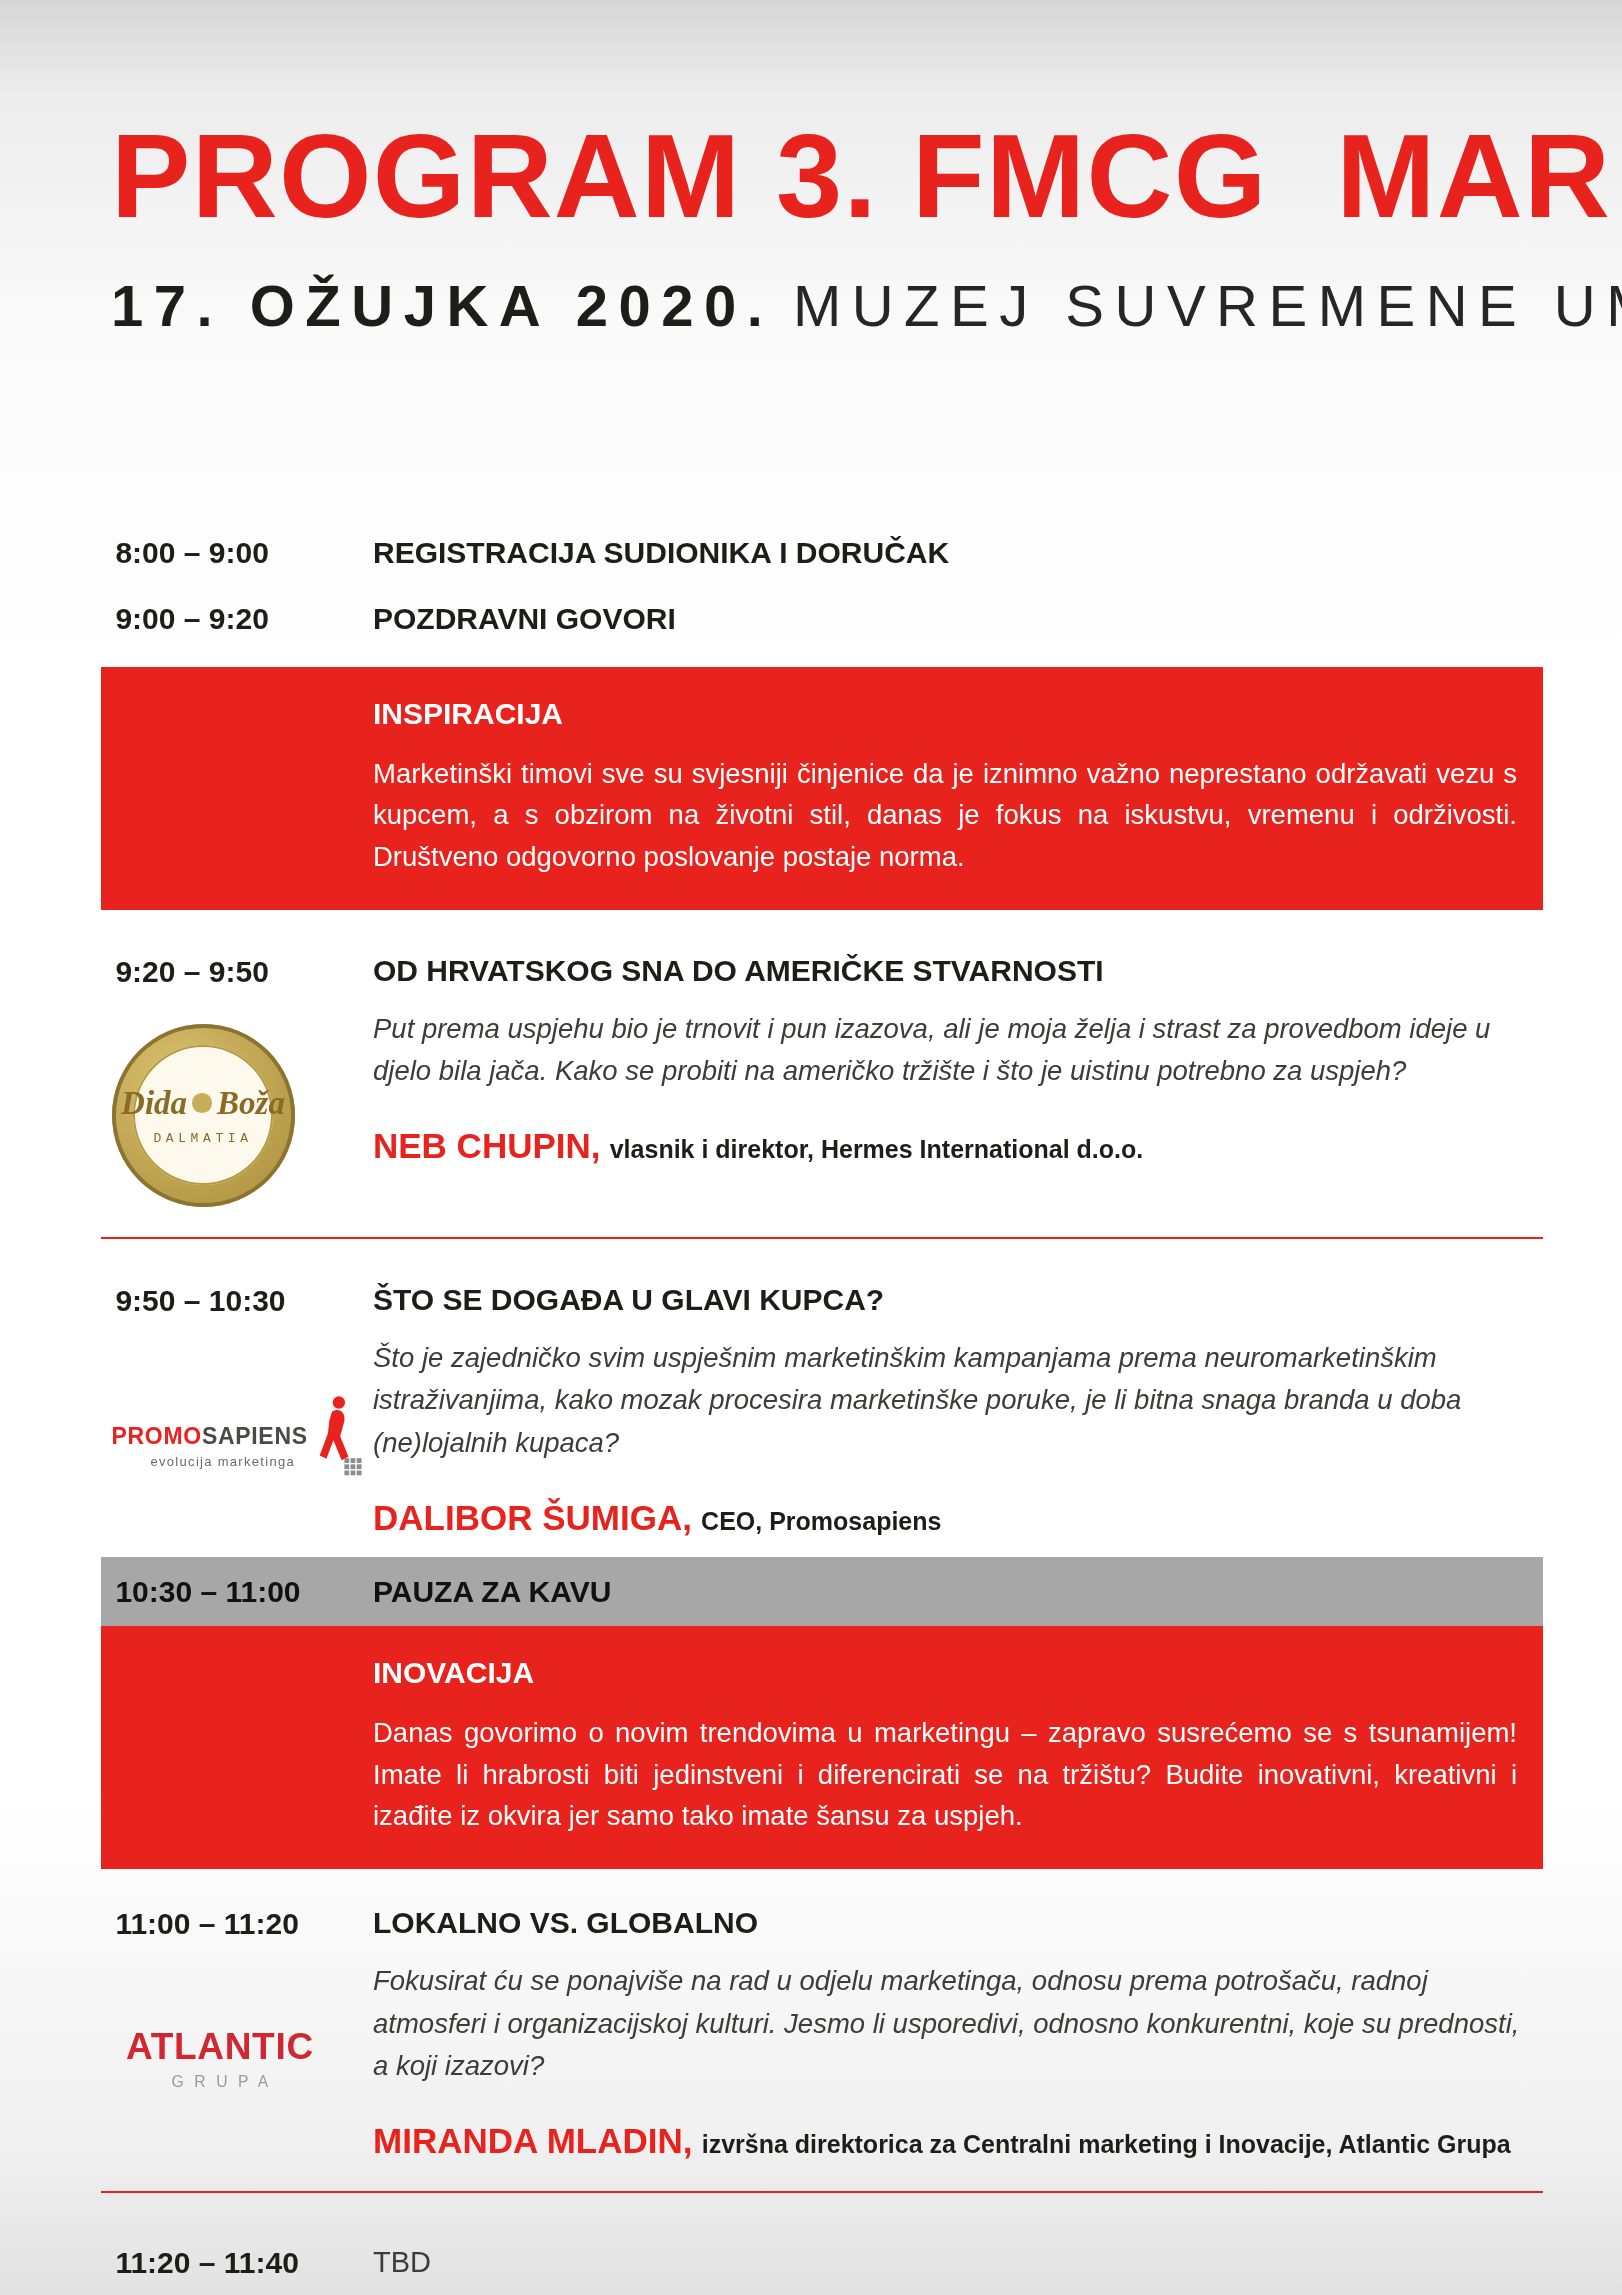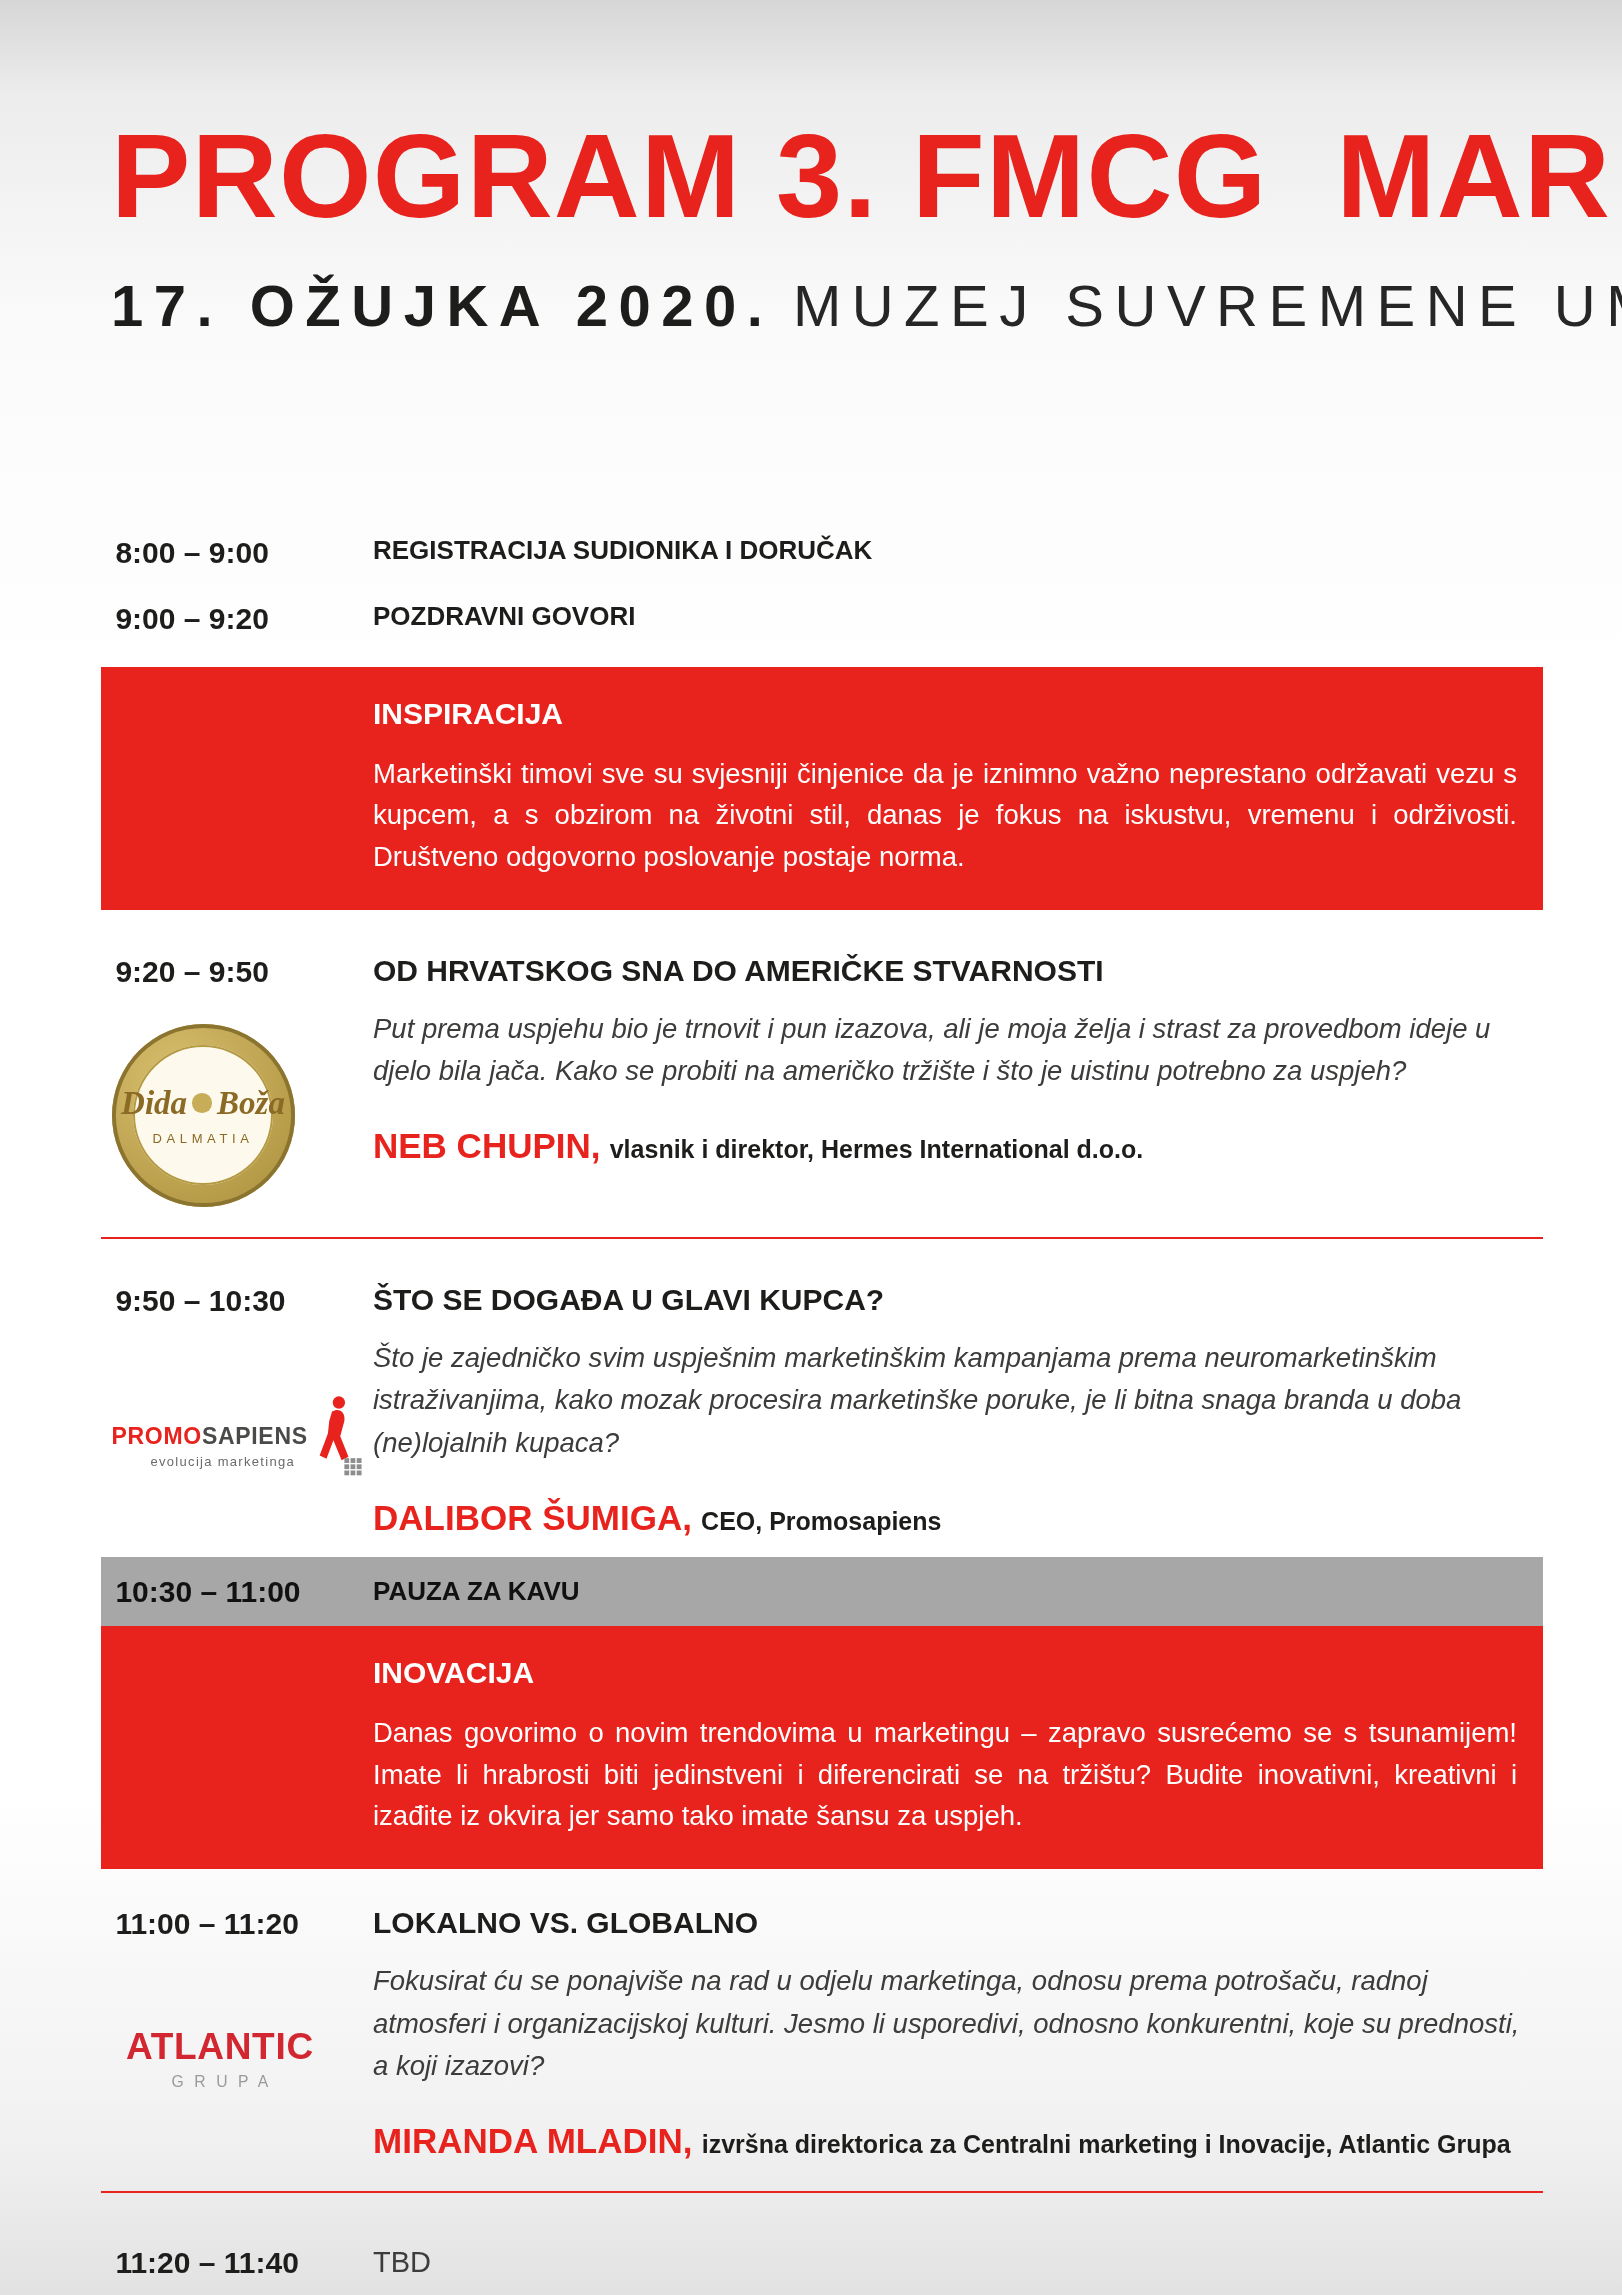--- a/index.html
+++ b/index.html
@@ -20,21 +20,21 @@
   .subtitle .date { font-weight: bold; letter-spacing: 10.5px; color: #1d1d1b; }
   .subtitle .venue { font-weight: normal; letter-spacing: 10.5px; color: #262626; margin-left: 19.6px; }
 
   
   .schedule { margin-top: 196px; }
   .grid-row {
     display: grid; grid-template-columns: 272px 1fr;
     margin-left: 101px; margin-right: 80px;
   }
   .time { font-weight: bold; font-size: 30px; padding-left: 14.4px; line-height: 1.2; }
-  .row-title { font-weight: bold; font-size: 26px; line-height: 1.2; }
+  .row-title { font-weight: bold; font-size: 30px; line-height: 1.2; }
   .row-value { font-weight: normal; font-size: 29px; line-height: 1.2; color: #3c3c3b; }
   .mb-row { margin-bottom: 30px; }
 
   
   .red-block {
     margin-left: 101px; margin-right: 80px; background: #e8231d; color: #ffffff;
     padding: 30px 26px 33px 272px;
   }
   .red-block .label { font-size: 30px; font-weight: bold; margin-bottom: 22px; }
   .red-block .text { font-size: 27.5px; line-height: 1.5; text-align: justify; }
@@ -68,21 +68,21 @@
   .dida-inner {
     width: 140px; height: 140px; border-radius: 50%; background: #fdf9ec;
     box-shadow: inset 0 0 0 2px #b59a44;
     display: flex; flex-direction: column; align-items: center; justify-content: center;
   }
   .dida-name {
     font-family: "Liberation Serif", serif; font-weight: bold; font-style: italic;
     font-size: 33px; color: #8a6a25; display: flex; align-items: center;
   }
   .dida-face { display: inline-block; width: 19.6px; height: 19.6px; border-radius: 50%; background: #c8ad58; margin: 0 5.2px; }
-  .dida-sub { font-family: Liberation Sans, sans-serif; font-size: 13px; letter-spacing: 4.6px; color: #8a6a25; margin-top: 9.2px; }
+  .dida-sub { font-family: Liberation Mono, monospace; font-size: 13px; letter-spacing: 4.6px; color: #8a6a25; margin-top: 9.2px; }
 
   .logo-promo { margin-top: 76px; margin-left: 10.5px; display: flex; align-items: flex-end; }
   .promo-textcol { display: flex; flex-direction: column; }
   .promo-name { font-size: 23px; font-weight: bold; letter-spacing: 0.7px; white-space: nowrap; text-align: center; }
   .promo-name .p1 { color: #e8231d; }
   .promo-name .p2 { color: #4a4a48; }
   .promo-sub { font-size: 13px; color: #6a6a68; letter-spacing: 1.3px; margin-top: 3.9px; margin-left: 39px; }
   .promo-figure { width: 51px; height: 81px; margin-left: 3.9px; margin-bottom: -6.5px; }
 
   .logo-atlantic { margin-top: 84px; margin-left: 25px; display: inline-block; text-align: center; }

